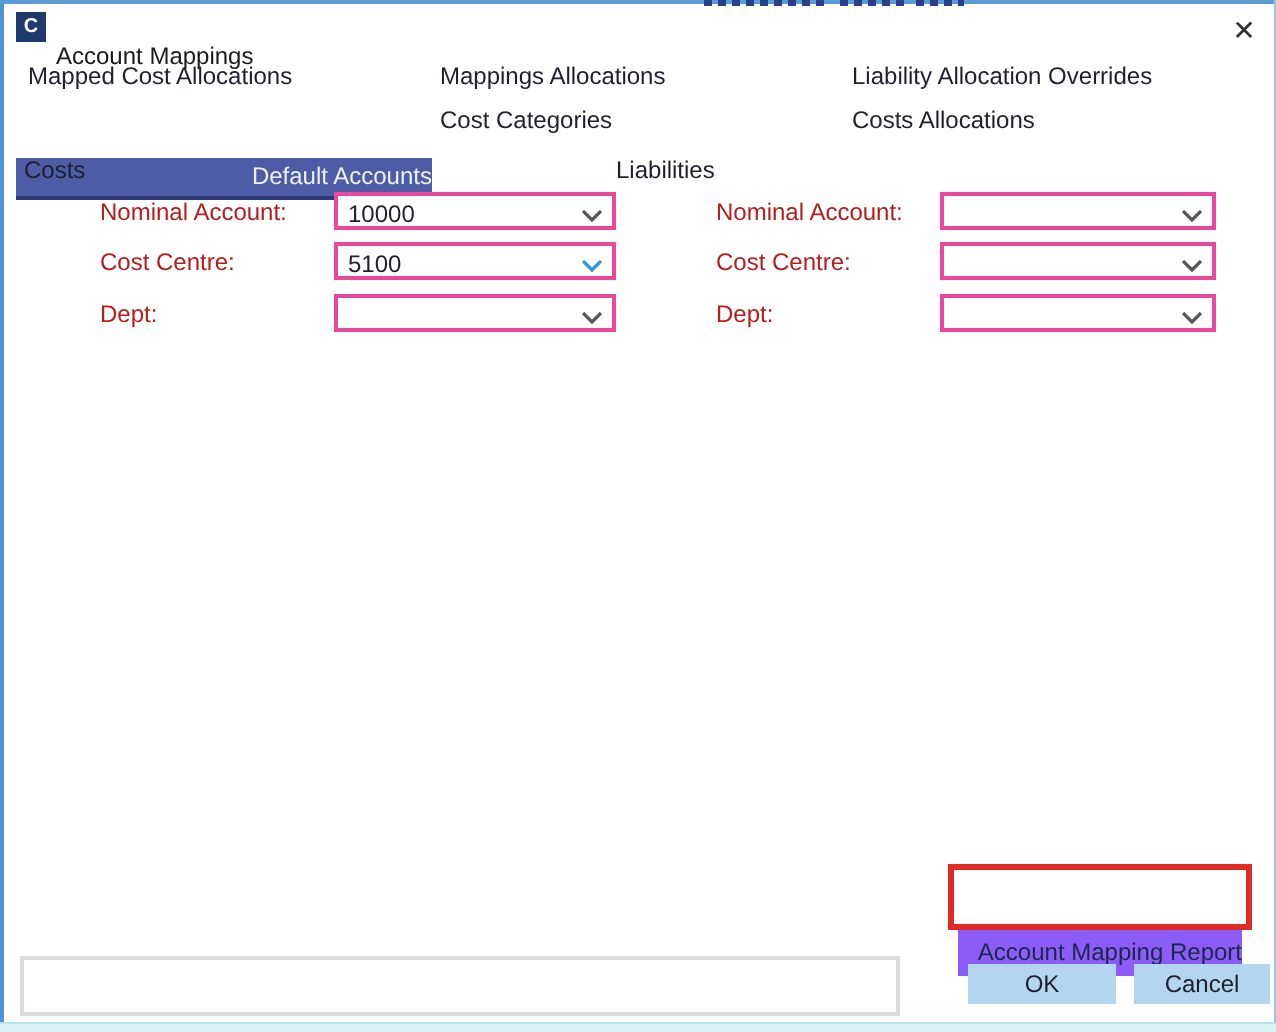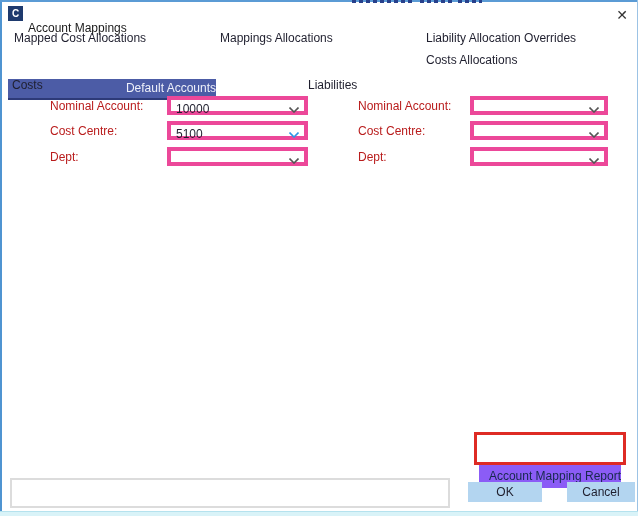--- a/index.html
+++ b/index.html
@@ -34,21 +34,21 @@
   #tab-cost-categories{left:220px;top:51px;}
   #tab-cost-allocations{left:426px;top:51px;}
 
   
   .group-label{position:absolute;font-size:12px;color:#1f1f2e;}
   #costs-label{left:12px;top:78px;}
   #liabilities-label{left:308px;top:78px;}
 
   
   .field-label{position:absolute;font-size:12px;color:#b91c1c;height:21px;line-height:21px;white-space:nowrap;}
-  .combo{position:absolute;height:19px;background:#fff;border:4px solid #ec4899;box-sizing:border-box;cursor:pointer;}
+  .combo{position:absolute;height:19px;background:#fff;border:2px solid #ec4899;box-sizing:border-box;cursor:pointer;}
   .combo .val{position:absolute;left:5px;top:0;right:22px;font-size:12px;color:#1f1f2e;line-height:19px;overflow:hidden;white-space:nowrap;}
   .combo .chev{position:absolute;right:5px;top:7px;width:10px;height:6px;}
   .combo .chev svg{display:block;}
   .combo .chev polyline{fill:none;stroke:#555;stroke-width:1.6;}
   .combo.focus .chev polyline{stroke:#2e95e5;}
   .lbl-left{left:50px;}
   .lbl-right{left:358px;}
   .combo-left{left:167px;width:141px;}
   .combo-right{left:470px;width:138px;}
   .row1{top:96px;} .row2{top:121px;} .row3{top:147px;}
@@ -56,21 +56,21 @@
   
   #report-highlight{position:absolute;left:474px;top:432px;width:152px;height:33px;border:3px solid #de2b24;box-sizing:border-box;}
   #report-btn{position:absolute;left:479px;top:437px;width:142px;height:23px;background:#8b5cf6;color:#17294d;
     font-size:12px;text-align:right;line-height:23px;cursor:pointer;margin-top:28px;}
 
   
   #footer-input{position:absolute;left:10px;top:478px;width:440px;height:30px;border:2px solid #dcdcdc;
     background:#fff;box-sizing:border-box;font-size:12px;font-family:"Liberation Sans",sans-serif;padding:2px 5px;outline:none;}
   .flat-btn{position:absolute;top:482px;height:20px;background:#b3d5f0;color:#1f1f2e;font-size:12px;
     text-align:center;line-height:20px;cursor:pointer;}
-  #ok-btn{left:468px;width:74px;}
+  #ok-btn{left:484px;width:74px;}
   #cancel-btn{left:567px;width:68px;}
 </style>
 </head>
 <body>
 
 <div id="dialog">
 
   <div id="edge-left" class="edge"></div>
   <div id="edge-top" class="edge"></div>
   <div id="edge-right" class="edge"></div>
@@ -79,20 +79,21 @@
   <div id="dash3" class="top-dash"></div>
 
   <div id="app-icon">C</div>
   <div id="window-title">Account Mappings</div>
   <div id="close-btn">✕</div>
 
   <div id="tab-mapped" class="tab">Mapped Cost Allocations</div>
   <div id="tab-liab-alloc" class="tab">Mappings Allocations</div>
   <div id="tab-liab-overrides" class="tab">Liability Allocation Overrides</div>
   <div id="tab-default" class="tab">Default Accounts</div>
+  <div id="tab-cost-categories" class="tab">Cost Categories</div>
   <div id="tab-cost-allocations" class="tab">Costs Allocations</div>
 
   <div id="costs-label" class="group-label">Costs</div>
   <div id="liabilities-label" class="group-label">Liabilities</div>
 
   <div class="field-label lbl-left row1">Nominal Account:</div>
   <div class="combo combo-left row1">
     <span class="val">10000</span>
     <span class="chev">
       <svg width="10" height="6" viewBox="0 0 10 6">

